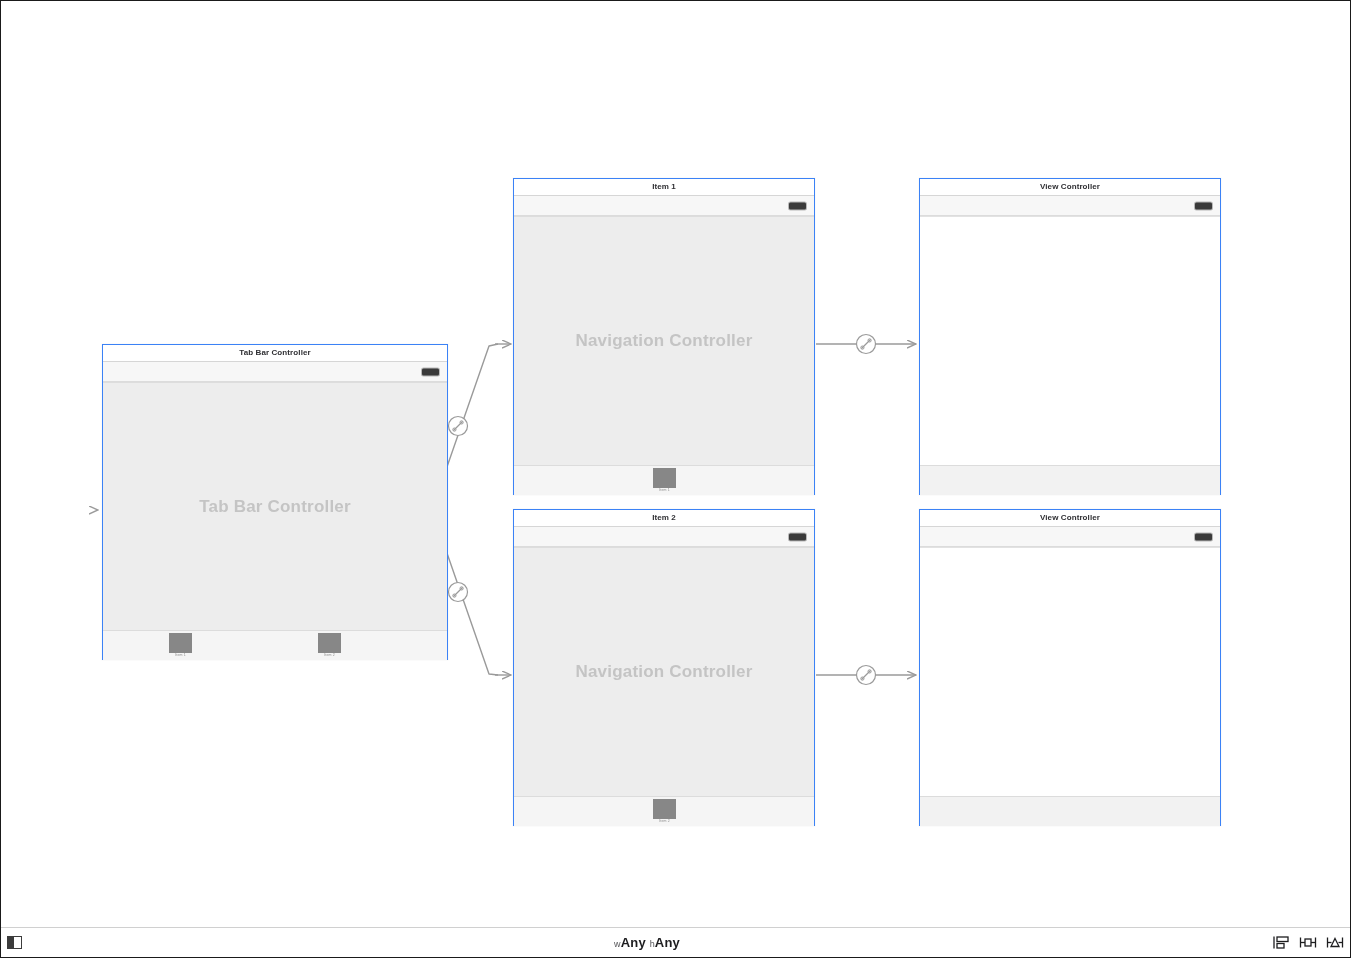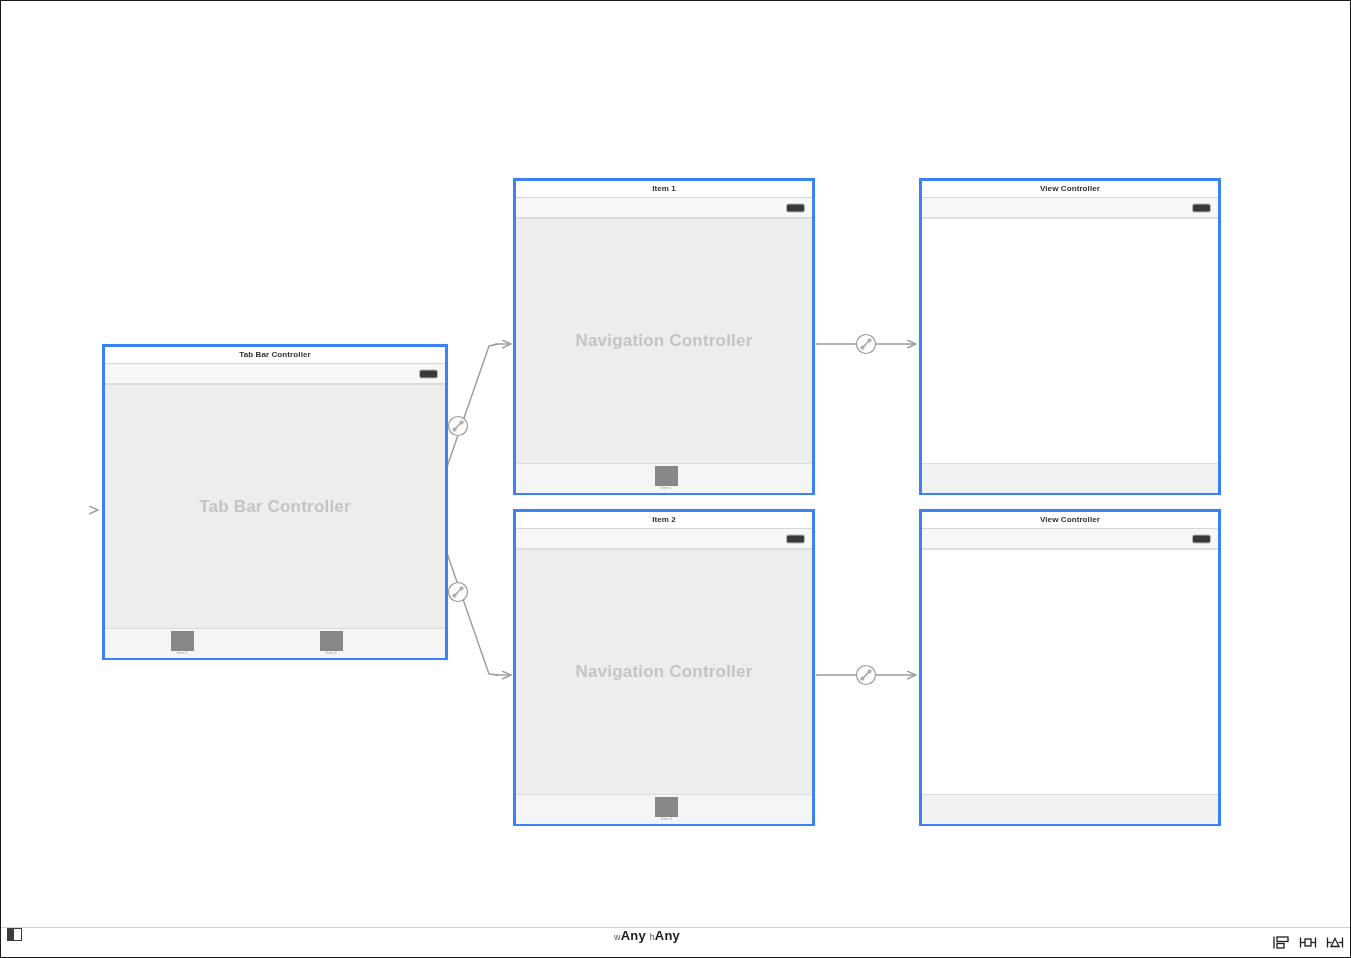--- a/index.html
+++ b/index.html
@@ -20,21 +20,21 @@
     overflow: hidden;
     border: 1px solid #1a1a1a;
     box-sizing: border-box;
   }
 
   
   .scene {
     position: absolute;
     box-sizing: border-box;
     background: #ffffff;
-    border: 3px solid #3b82f6;
+    border: 1px solid #3b82f6;
     box-shadow: 0 0 0 0.5px rgba(0,0,0,0.03);
   }
   .scene-title {
     height: 16px;
     line-height: 16px;
     text-align: center;
     font-size: 8px;
     font-weight: bold;
     color: #2f2f33;
     background: #ffffff;
@@ -136,20 +136,21 @@
   
   .bottom-bar {
     position: absolute;
     left: 0;
     right: 0;
     bottom: 0;
     height: 30px;
     background: #ffffff;
     border-top: 1px solid #d0d0d0;
     display: flex;
+    align-items: center;
     justify-content: space-between;
     padding: 0 6px;
     box-sizing: border-box;
   }
   .outline-toggle {
     width: 15px;
     height: 13px;
     border: 1px solid #3c3c3c;
     box-sizing: border-box;
     display: flex;

